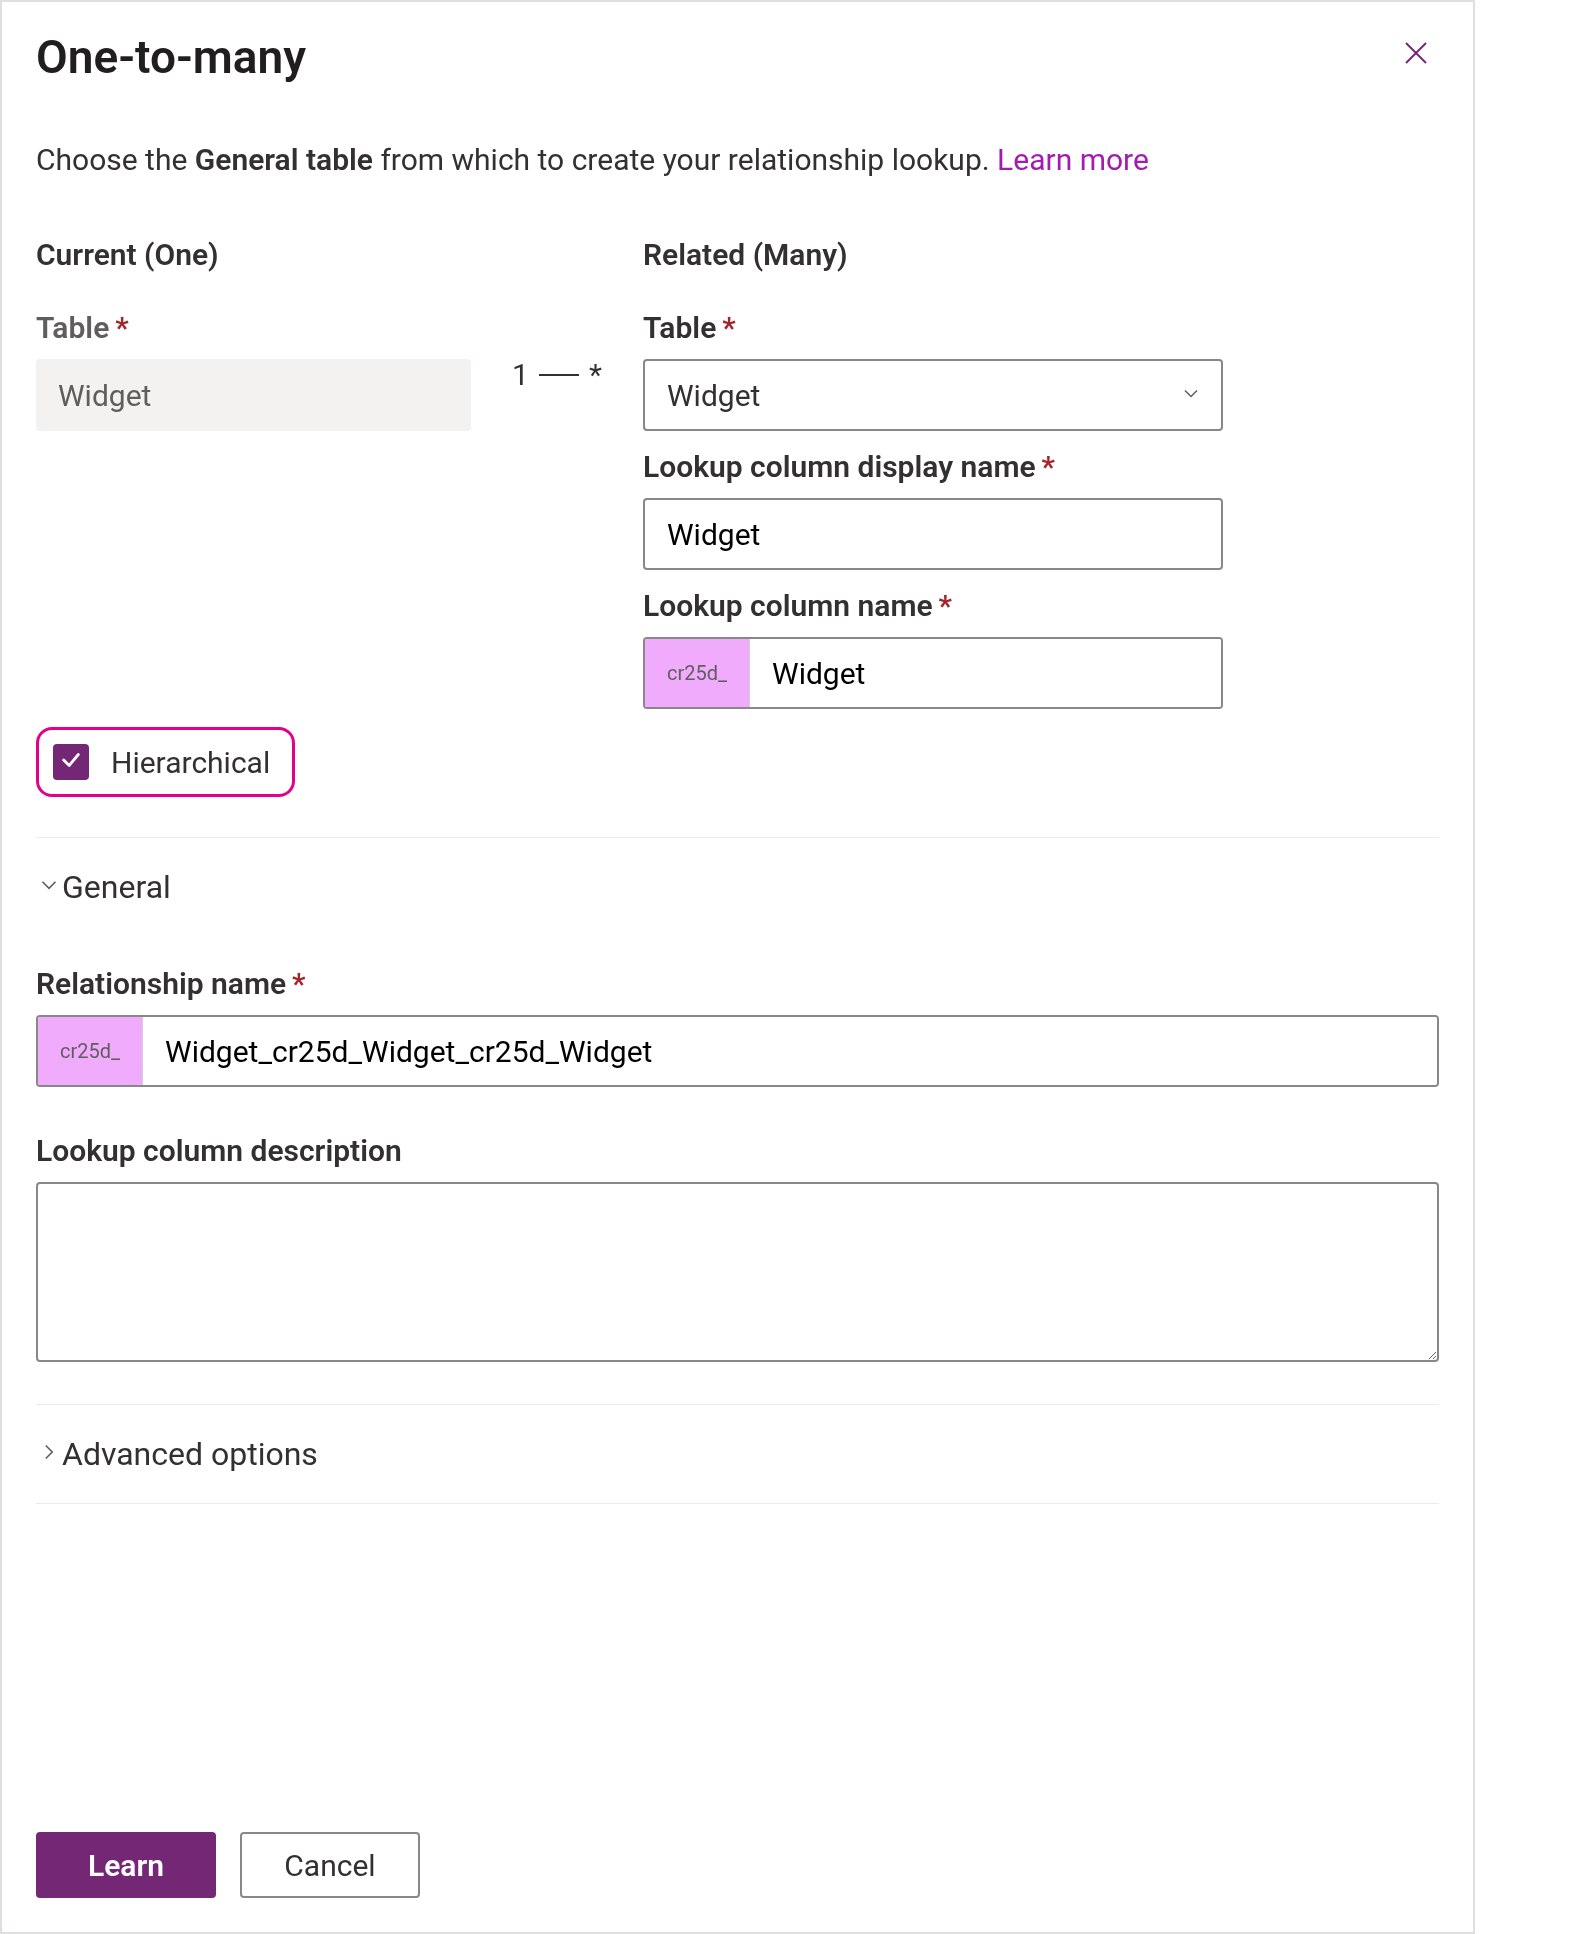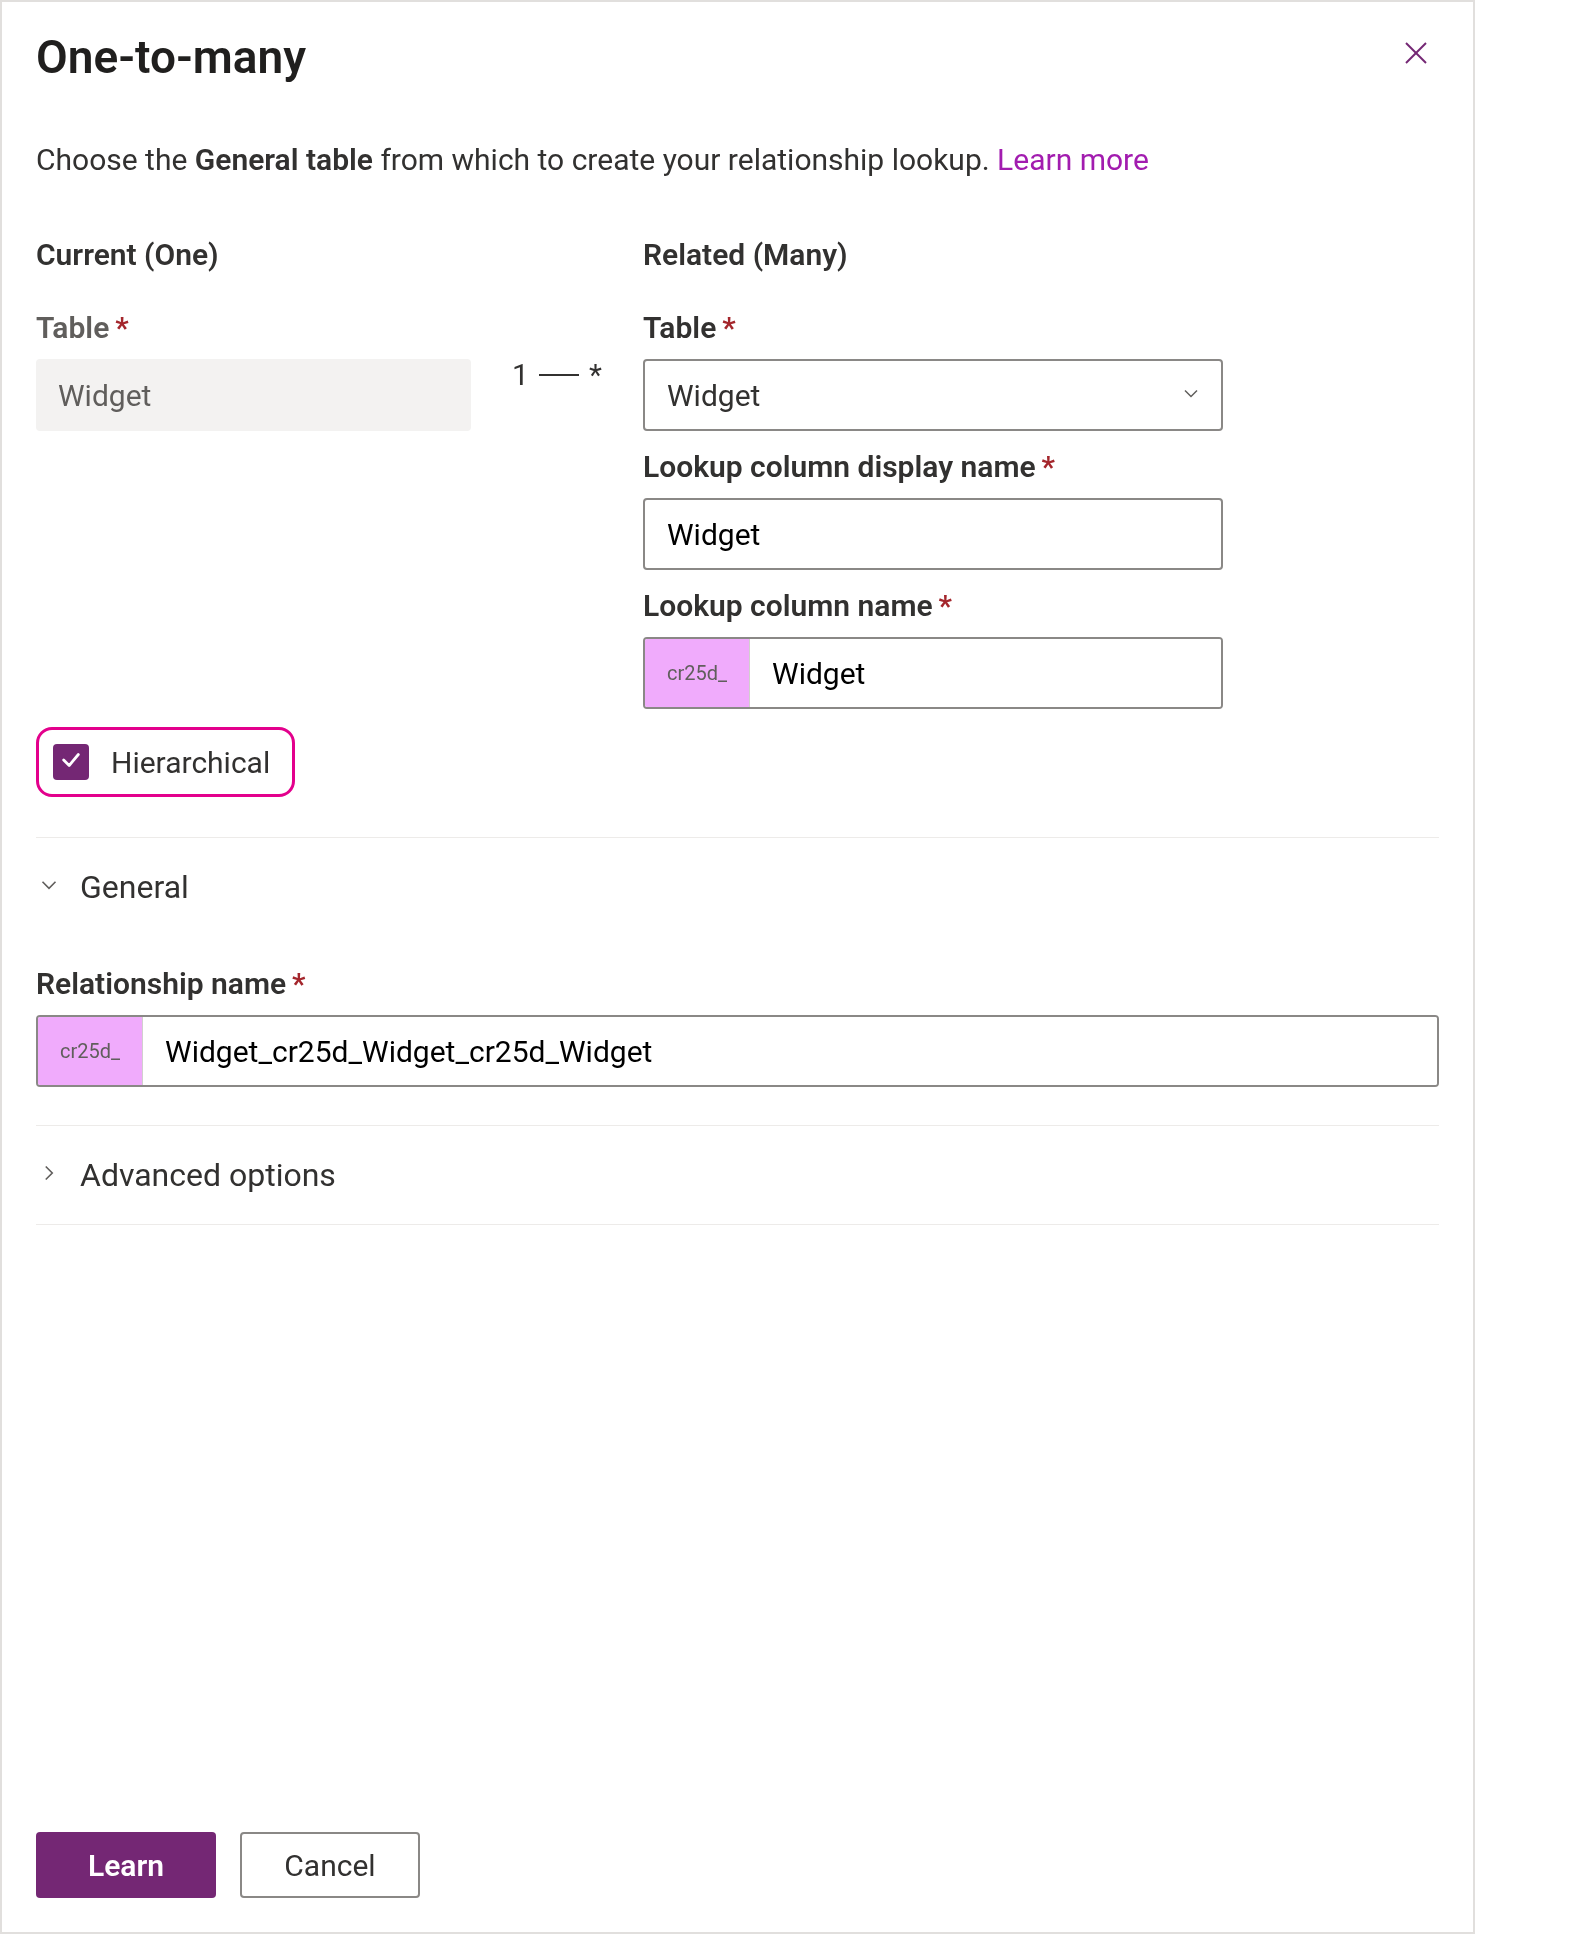--- a/index.html
+++ b/index.html
@@ -184,21 +184,20 @@
     cursor: pointer;
   }
   .divider {
     border: none;
     border-top: 1px solid #edebe9;
     margin: 10px 0 30px 0;
   }
   .section-header {
     display: flex;
     align-items: center;
-    gap: 18px;
     cursor: pointer;
     margin-bottom: 42px;
   }
   .section-header .sh-title {
     font-size: 32px;
     color: #323130;
   }
   .full-field { margin-bottom: 28px; }
   .full-field .prefix-input, .full-field .input-box { width: 100%; }
   textarea.ta {
@@ -333,20 +332,24 @@
   <div class="full-field">
     <div class="field-label">
       <span>Relationship name</span><span class="req">*</span>
     </div>
     <div class="prefix-input">
       <div class="prefix">cr25d_</div>
       <input type="text" value="Widget_cr25d_Widget_cr25d_Widget" style="">
     </div>
   </div>
 
+  <div class="full-field">
+    <div class="field-label">Lookup column description</div>
+    <textarea class="ta" value="" style=""></textarea>
+  </div>
 
   <hr class="divider">
 
   <div class="section-header" style="margin-bottom:20px;">
     <span>
       <svg width="26" height="26" viewBox="0 0 24 24" fill="none" stroke="#605e5c" stroke-width="1.5">
         <polyline points="9 6 15 12 9 18"></polyline>
       </svg>
     </span>
     <span class="sh-title">Advanced options</span>

